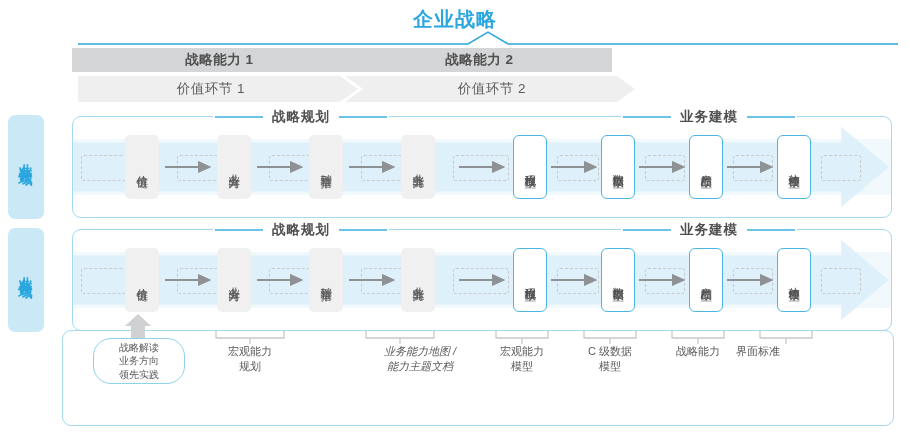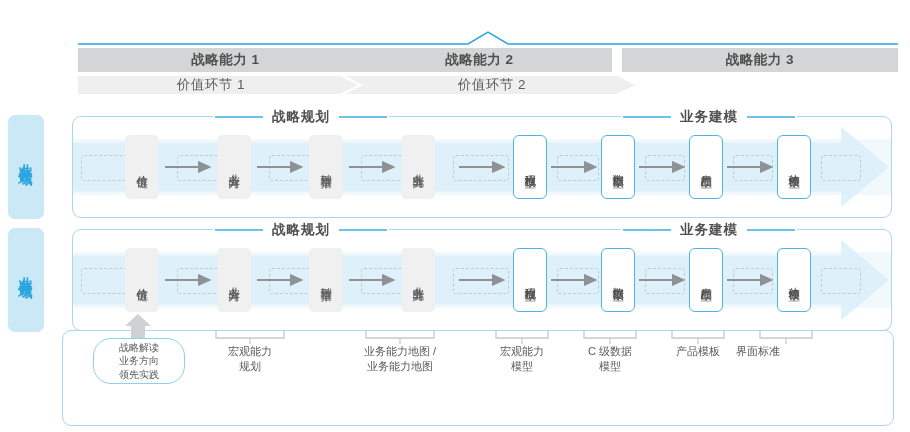--- a/index.html
+++ b/index.html
@@ -20,26 +20,26 @@
     font-size:20px;font-weight:bold;color:#2ba6de;letter-spacing:1px;
   }
 
   
   .bracket-line{position:absolute;left:78px;top:30px;width:820px;height:16px;}
 
   
   .cap-band{position:absolute;top:48px;height:24px;background:#d3d5d6;
     display:flex;align-items:center;justify-content:center;
     font-size:13.5px;font-weight:bold;color:#4f4f4f;letter-spacing:.5px;}
-  .cap1{left:78px;width:295px;}
+  .cap1{left:72px;width:295px;}
   .cap2{left:347px;width:265px;}
   .cap3{left:622px;width:276px;}
 
   
-  .val-band{position:absolute;top:76px;height:18px;background:#efefef;
+  .val-band{position:absolute;top:76px;height:26px;background:#efefef;
     display:flex;align-items:center;justify-content:center;
     font-size:13.5px;color:#5d5d5d;letter-spacing:.5px;}
   .val1{left:78px;width:280px;
     clip-path:polygon(0 0,262px 0,280px 50%,262px 100%,0 100%);}
   .val2{left:345px;width:290px;
     clip-path:polygon(0 0,272px 0,290px 50%,272px 100%,0 100%,18px 50%);}
   .val3{left:622px;width:276px;
     clip-path:polygon(0 0,276px 0,276px 100%,0 100%,18px 50%);}
   .val1 span{margin-right:14px;}
   .val2 span{margin-right:6px;margin-left:10px;}
@@ -125,34 +125,32 @@
     font-size:17px;font-weight:bold;color:#4f4f4f;letter-spacing:2px;
   }
   .braces{position:absolute;left:0;top:0;width:910px;height:432px;pointer-events:none;}
 </style>
 </head>
 <body>
 
 <div class="canvas">
 
   <div class="vision-row">
+    <span>企业战略</span>
   </div>
 
   <svg class="bracket-line" viewBox="0 0 820 16">
     <path d="M0,14 L390,14 L410,2 L430,14 L820,14" fill="none" stroke="#2ba6de" stroke-width="1.5"></path>
   </svg>
 
   <div class="cap-band cap1">
     <span>战略能力 1</span>
   </div>
   <div class="cap-band cap2">
     <span>战略能力 2</span>
-  </div>
-  <div class="cap-band cap3">
-    <span>战略能力 3</span>
   </div>
 
   <div class="val-band val1">
     <span>价值环节 1</span>
   </div>
   <div class="val-band val2">
     <span>价值环节 2</span>
   </div>
 
   <div class="domain-tab dom1">
@@ -344,33 +342,33 @@
   <div class="tool-box">
     <span>战略解读</span>
     <span>业务方向</span>
     <span>领先实践</span>
   </div>
 
   <div class="tool-label" style="left:206px;width:88px;">
     <div>宏观能力</div>
     <div>规划</div>
   </div>
-  <div class="tool-label" style="left:344px;width:112px;">
+  <div class="tool-label" style="left:364px;width:112px;font-style:italic;">
     <div>业务能力地图 /</div>
-    <div>业务能力地图</div>
+    <div>能力主题文档</div>
   </div>
   <div class="tool-label" style="left:480px;width:84px;">
     <div>宏观能力</div>
     <div>模型</div>
   </div>
   <div class="tool-label" style="left:570px;width:80px;">
     <div>C 级数据</div>
     <div>模型</div>
   </div>
   <div class="tool-label" style="left:656px;width:84px;">
-    <div>产品模板</div>
+    <div>战略能力</div>
   </div>
   <div class="tool-label" style="left:716px;width:84px;">
     <div>界面标准</div>
   </div>
 
 
 </div>
 
 </body></html>

